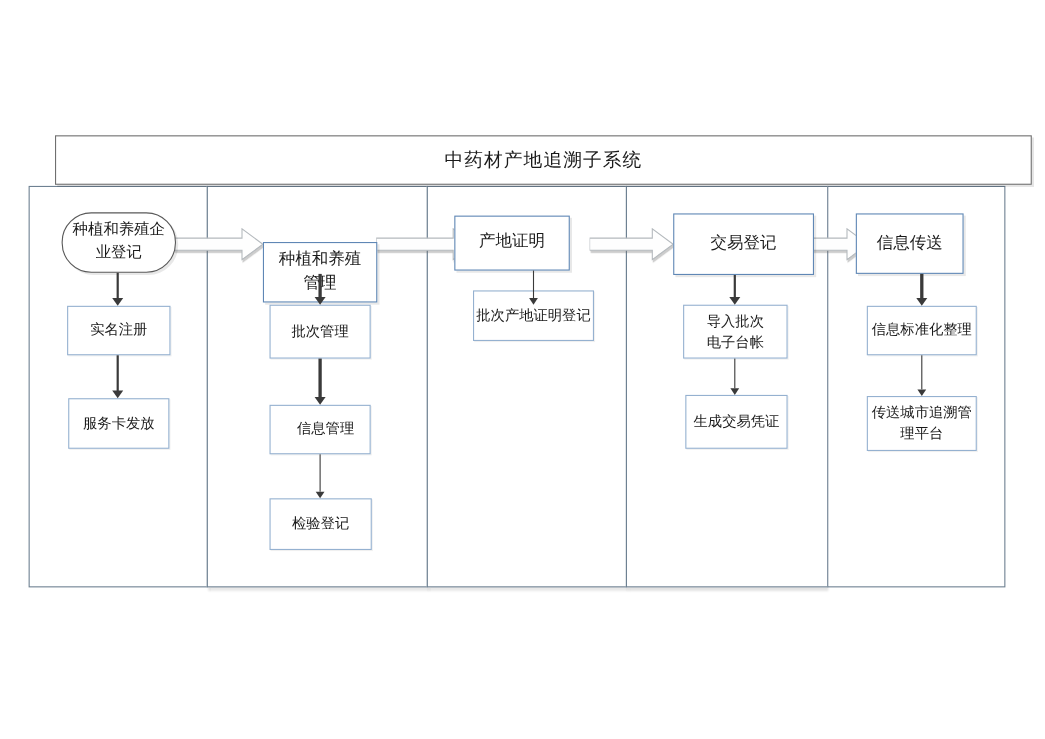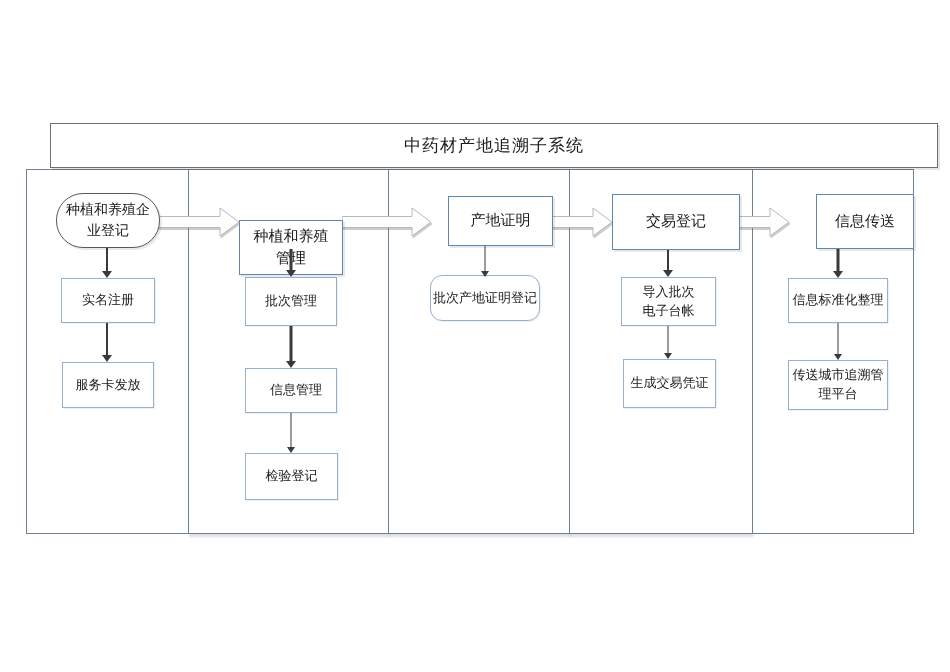--- a/index.html
+++ b/index.html
@@ -83,29 +83,29 @@
 业登记</div>
   <div class="box sub" style="left:61px;top:278px;width:94px;height:45px;">实名注册</div>
   <div class="box sub" style="left:62px;top:362px;width:92px;height:46px;">服务卡发放</div>
 
   <div class="box top" style="left:239px;top:194px;width:104px;height:55px;margin-top:26px;">种植和养殖
 管理</div>
   <div class="box sub" style="left:245px;top:277px;width:92px;height:49px;">批次管理</div>
   <div class="box sub" style="left:245px;top:368px;width:92px;height:45px;padding-left:10px;">信息管理</div>
   <div class="box sub" style="left:245px;top:453px;width:93px;height:47px;">检验登记</div>
 
-  <div class="box top" style="left:448px;top:196px;width:105px;height:50px;">产地证明</div>
-  <div class="box sub" style="left:430px;top:275px;width:110px;height:46px;border-radius:12px;">批次产地证明登记</div>
+  <div class="box top" style="left:413px;top:196px;width:105px;height:50px;">产地证明</div>
+  <div class="box sub" style="left:430px;top:264px;width:110px;height:46px;">批次产地证明登记</div>
 
   <div class="box top" style="left:612px;top:194px;width:128px;height:56px;">交易登记</div>
   <div class="box sub" style="left:621px;top:277px;width:95px;height:49px;">导入批次
 电子台帐</div>
   <div class="box sub" style="left:623px;top:359px;width:93px;height:49px;">生成交易凭证</div>
 
-  <div class="box top" style="left:816px;top:194px;width:98px;height:55px;">信息传送</div>
+  <div class="box top" style="left:778px;top:194px;width:98px;height:55px;">信息传送</div>
   <div class="box sub" style="left:788px;top:278px;width:100px;height:45px;">信息标准化整理</div>
   <div class="box sub" style="left:788px;top:360px;width:100px;height:50px;">传送城市追溯管
 理平台</div>
 
   <div class="varrow" style="left:101px;top:248px;height:30px;">
       <div class="line"></div>
       <div class="head"></div>
     </div>
   <div class="varrow" style="left:101px;top:323px;height:39px;">
       <div class="line"></div>

